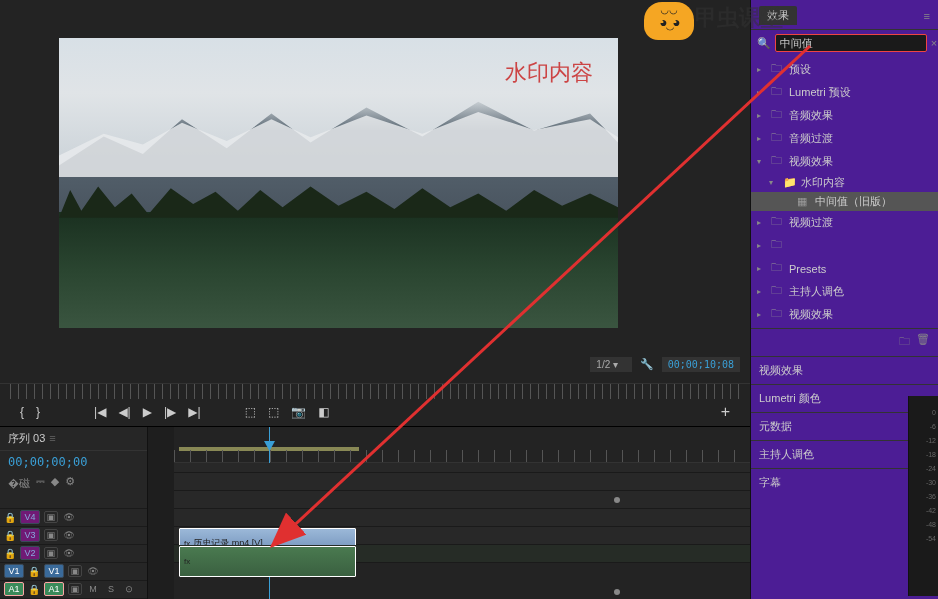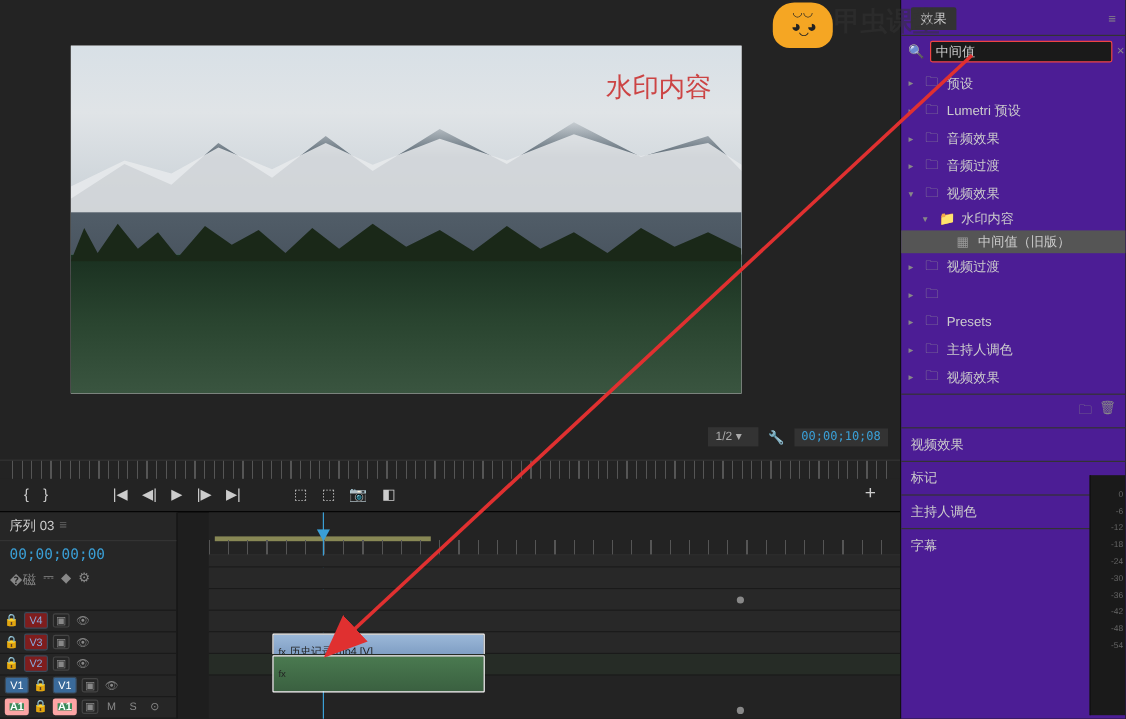--- a/index.html
+++ b/index.html
@@ -39,39 +39,39 @@
 .seq-tab { color: #ccc; font-size: 11px; display: inline-flex; align-items: center; gap: 4px; }
 .seq-tc { color: #3a9fd6; font-size: 12px; font-family: monospace; padding: 4px 8px; }
 .tool-icons-row { display: flex; gap: 6px; padding: 2px 8px 8px 8px; }
 .tool-icons-row span { color: #888; font-size: 11px; }
 
 .track-headers { }
 .track-header { height: 18px; display: flex; align-items: center; gap: 4px; padding: 0 4px; border-bottom: 1px solid #1a1a1a; }
 .track-header.spacer-row { height: 10px; }
 .track-lock { width: 12px; color: #666; font-size: 10px; }
 .track-badge { width: 20px; height: 14px; display: inline-flex; align-items: center; justify-content: center; font-size: 9px; border-radius: 2px; }
-.track-badge.v { background: #7f1d1d; color: #88aadd; border: 1px solid #3a4a5a; }
+.track-badge.v { background: #701a75; color: #88aadd; border: 1px solid #3a4a5a; }
 .track-badge.v.active { background: #3a6a9a; color: #fff; }
-.track-badge.a { background: #2a4a3a; color: #88dd99; border: 4px solid #fca5a5; font-weight: bold; }
+.track-badge.a { background: #2a4a3a; color: #88dd99; border: 1px solid #fca5a5; }
 .track-badge.a.active { background: #3a8a5a; color: #fff; }
 .track-eye, .track-mute, .track-solo, .track-toggle { width: 14px; height: 12px; color: #888; font-size: 9px; display: inline-flex; align-items: center; justify-content: center; }
 .track-toggle { border: 1px solid #444; border-radius: 2px; }
 
 .timeline-right { flex: 1; position: relative; background: #232323; }
 .time-ruler { height: 36px; border-bottom: 1px solid #333; position: relative; }
 .time-ruler-ticks { position: absolute; bottom: 0; left: 0; right: 0; height: 12px; background-image: repeating-linear-gradient(to right, #555 0, #555 1px, transparent 1px, transparent 16px); }
 .playhead { position: absolute; top: 0; left: 95px; width: 1px; height: 200px; background: #3a9fd6; }
 .playhead::before { content: ''; position: absolute; top: 14px; left: -5px; width: 11px; height: 10px; background: #3a9fd6; clip-path: polygon(0 0, 100% 0, 50% 100%); }
 .in-out-bar { position: absolute; top: 20px; left: 5px; width: 180px; height: 4px; background: #888855; }
 
 .tracks-area { position: relative; }
 .track-lane { height: 18px; border-bottom: 1px solid #1a1a1a; position: relative; background: #282828; }
 .track-lane.audio-lane { background: #262c26; }
 
-.clip { position: absolute; top: 1px; height: 31px; border-radius: 1px; overflow: hidden; display: flex; align-items: center; margin-left: 48px; }
+.clip { position: absolute; top: 1px; height: 31px; border-radius: 1px; overflow: hidden; display: flex; align-items: center; }
 .clip.video-clip { left: 5px; width: 177px; background: linear-gradient(to bottom, #9bb8d8, #6a8ab5); border: 1px solid #334; }
 .clip.video-clip.selected { border: 1px solid #fff; }
 .clip.audio-clip { left: 5px; width: 177px; background: linear-gradient(to bottom, #4a7a50, #3a6040); border: 1px solid #fff; }
 .clip-label { font-size: 9px; color: #222; padding: 0 4px; white-space: nowrap; display: flex; align-items: center; gap: 3px; }
 .clip-fx-icon { font-size: 8px; }
 
 .meters { position: absolute; right: 0; top: 396px; width: 30px; height: 200px; background: #1a1a1a; border-left: 1px solid #111; }
 .meter-scale { position: absolute; right: 2px; top: 10px; color: #666; font-size: 7px; line-height: 14px; text-align: right; }
 
 
@@ -304,21 +304,24 @@
       </div>
     <div class="tree-footer">
       <span>🗀</span>
       <span>🗑</span>
     </div>
     <div id="side-panels">
         <div class="tree-item panel-row">
           <span class="tree-label">视频效果</span>
         </div>
         <div class="tree-item panel-row">
-          <span class="tree-label">标记</span>
+          <span class="tree-label">Lumetri 颜色</span>
+        </div>
+        <div class="tree-item panel-row">
+          <span class="tree-label">元数据</span>
         </div>
         <div class="tree-item panel-row">
           <span class="tree-label">主持人调色</span>
         </div>
         <div class="tree-item panel-row">
           <span class="tree-label">字幕</span>
         </div>
       </div>
   </div>
 </div>

